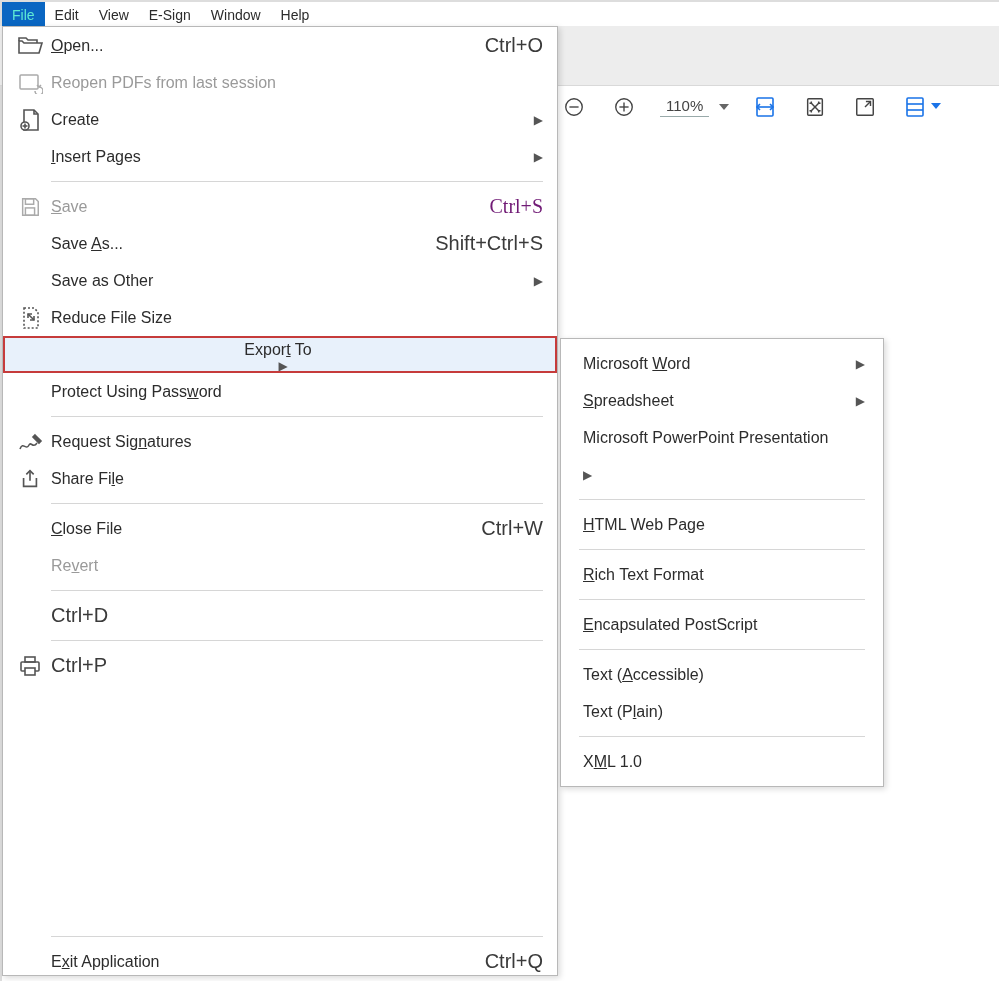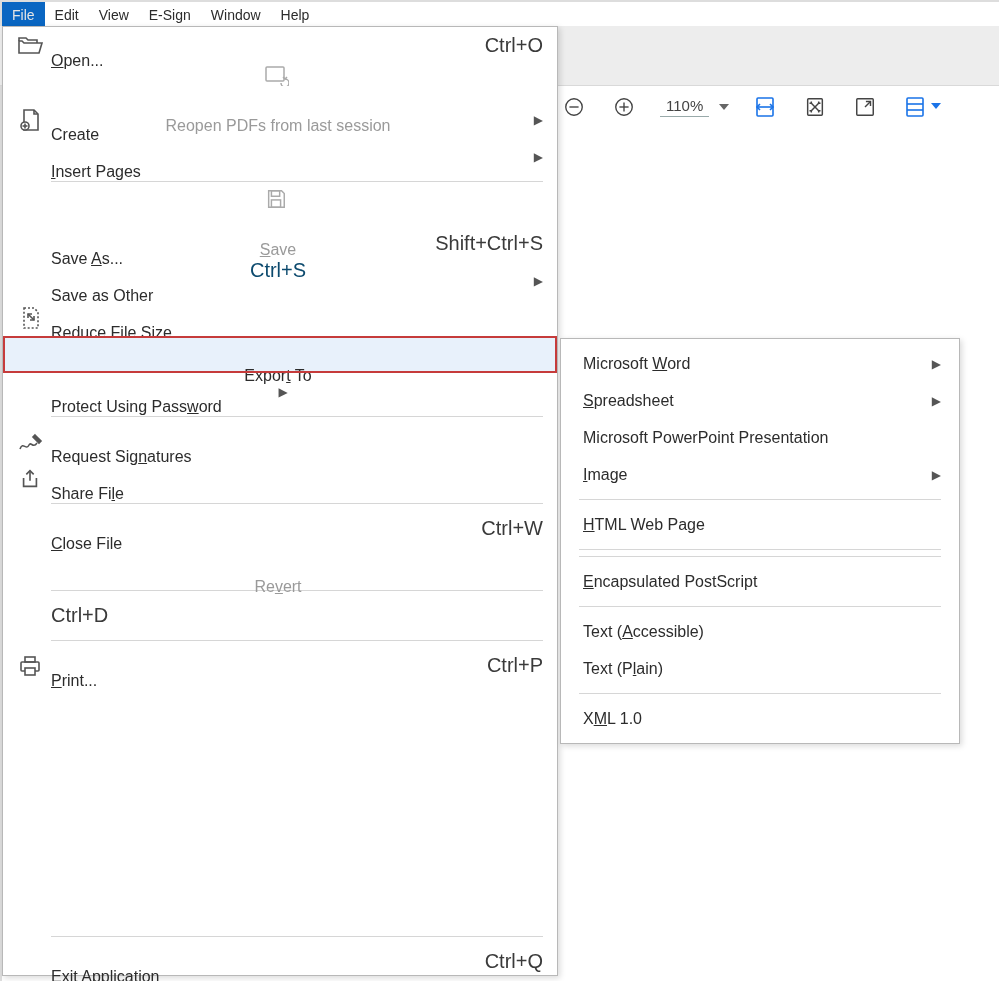--- a/index.html
+++ b/index.html
@@ -21,21 +21,21 @@
     align-items: stretch;
     font-size: 14px;
   }
   .menubar .mitem {
     padding: 3px 10px;
     display: flex; align-items: center;
     cursor: default;
   }
   .menubar .mitem.active {
     background: #0a66c2;
-    color: #e5e5e5;
+    color: #5eead4;
   }
   .toolbar {
     position: absolute;
     top: 26px; left: 0; right: 0;
     height: 60px;
     background: #ededed;
     border-bottom: 1px solid #d9d9d9;
   }
   .toolbar-row2 {
     position: absolute;
@@ -80,24 +80,24 @@
   }
   .menu-row .icon-slot {
     width: 34px;
     height: 28px;
     display: flex;
     align-items: center;
     justify-content: center;
     margin-right: 4px;
     color: #555;
   }
-  .menu-row.disabled, .menu-row.disabled .icon-slot { color: #9a9a9a; flex-direction: column; }
-  .menu-row .label { flex: 1; margin-top: 31px; }
+  .menu-row.disabled, .menu-row.disabled .icon-slot { color: #9a9a9a; }
+  .menu-row .label { flex: 1; }
   .menu-row .shortcut { color: #3a3a3a; font-size:20px; }
-  .menu-row.disabled .shortcut { color:#0c4a6e; }
+  .menu-row.disabled .shortcut { color:#701a75;font-family:Liberation Serif, serif; }
   .menu-row .sub-arrow {
     margin-left: 10px;
     color: #555;
     font-size: 12px;
   }
   .menu-sep {
     height: 1px;
     background: #d6d6d6;
     margin: 6px 14px 6px 48px;
   }
@@ -105,21 +105,21 @@
     background: #e8f1fb;
     outline: 2px solid #c63b3b;
     outline-offset: -2px;
     flex-direction: column;
   }
   .spacer-fill { height: 246px; }
 
   .submenu {
     position: absolute;
     top: 338px; left: 560px;
-    width: 400px;
+    width: 324px;
     background: #fff;
     border: 1px solid #b8b8b8;
     box-shadow: 2px 2px 6px rgba(0,0,0,0.15);
     padding: 6px 0;
   }
   .sub-row {
     display:flex; align-items:center;
     height: 37px;
     padding: 0 18px 0 22px;
     font-size: 16px;
@@ -358,21 +358,20 @@
   <div class="menu-sep"></div>
 
   <div class="menu-row">
     <span class="icon-slot">
       <svg width="24" height="22" viewBox="0 0 24 22" fill="none" stroke="#555" stroke-width="1.6">
           <rect x="3" y="7" width="18" height="9" rx="1"></rect>
           <rect x="7" y="2" width="10" height="5"></rect>
           <rect x="7" y="13" width="10" height="7" fill="#fff"></rect>
         </svg>
     </span>
-    <span class="label"><span class="u">P</span>rint...</span>
     <span class="shortcut">Ctrl+P</span>
   </div>
 
   <div class="spacer-fill"></div>
   <div class="menu-sep"></div>
 
   <div class="menu-row">
     <span class="icon-slot"></span>
     <span class="label">E<span class="u">x</span>it Application</span>
     <span class="shortcut">Ctrl+Q</span>
@@ -386,28 +385,30 @@
     <span class="sub-arrow">▶</span>
   </div>
   <div class="sub-row">
     <span class="label"><span class="u">S</span>preadsheet</span>
     <span class="sub-arrow">▶</span>
   </div>
   <div class="sub-row">
     <span class="label">Microsoft PowerPoint Presentation</span>
   </div>
   <div class="sub-row">
-    <span class="label"><span class="u">I</span>mage</span>
     <span class="sub-arrow">▶</span>
   </div>
   <div class="sub-sep"></div>
   <div class="sub-row">
     <span class="label"><span class="u">H</span>TML Web Page</span>
   </div>
   <div class="sub-sep"></div>
+  <div class="sub-row">
+    <span class="label"><span class="u">R</span>ich Text Format</span>
+  </div>
   <div class="sub-sep"></div>
   <div class="sub-row">
     <span class="label"><span class="u">E</span>ncapsulated PostScript</span>
   </div>
   <div class="sub-sep"></div>
   <div class="sub-row">
     <span class="label">Text (<span class="u">A</span>ccessible)</span>
   </div>
   <div class="sub-row">
     <span class="label">Text (P<span class="u">l</span>ain)</span>

